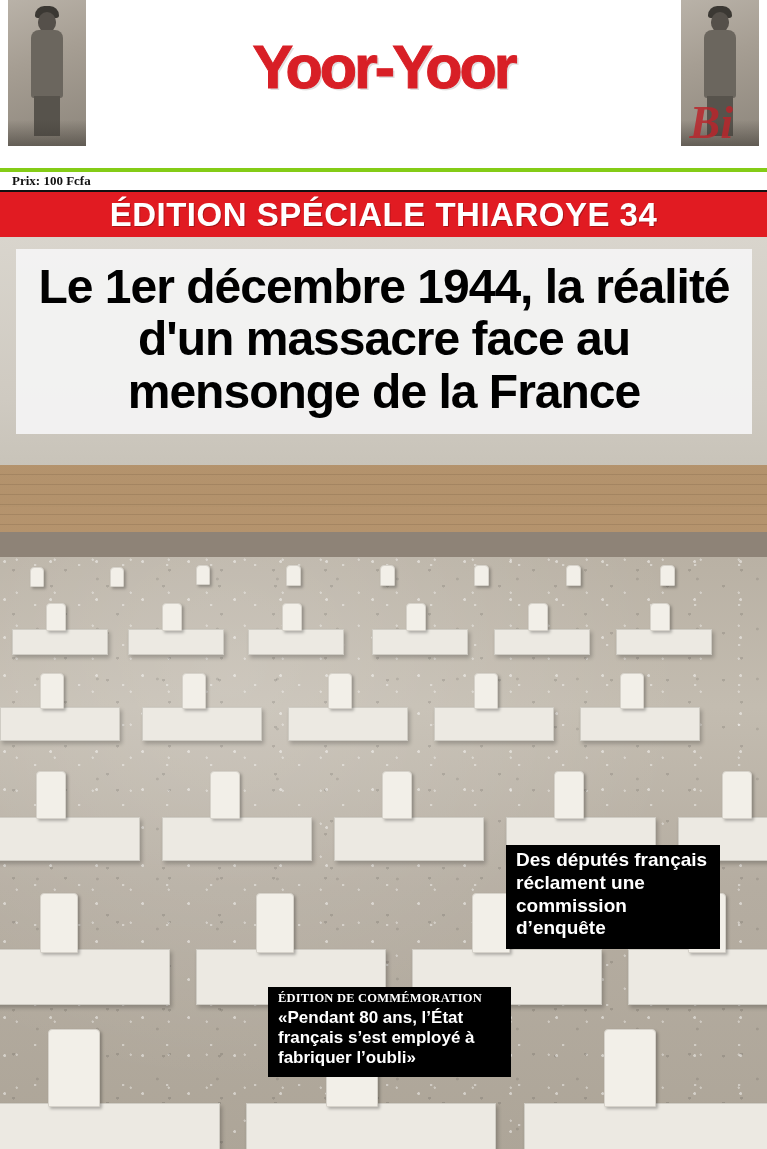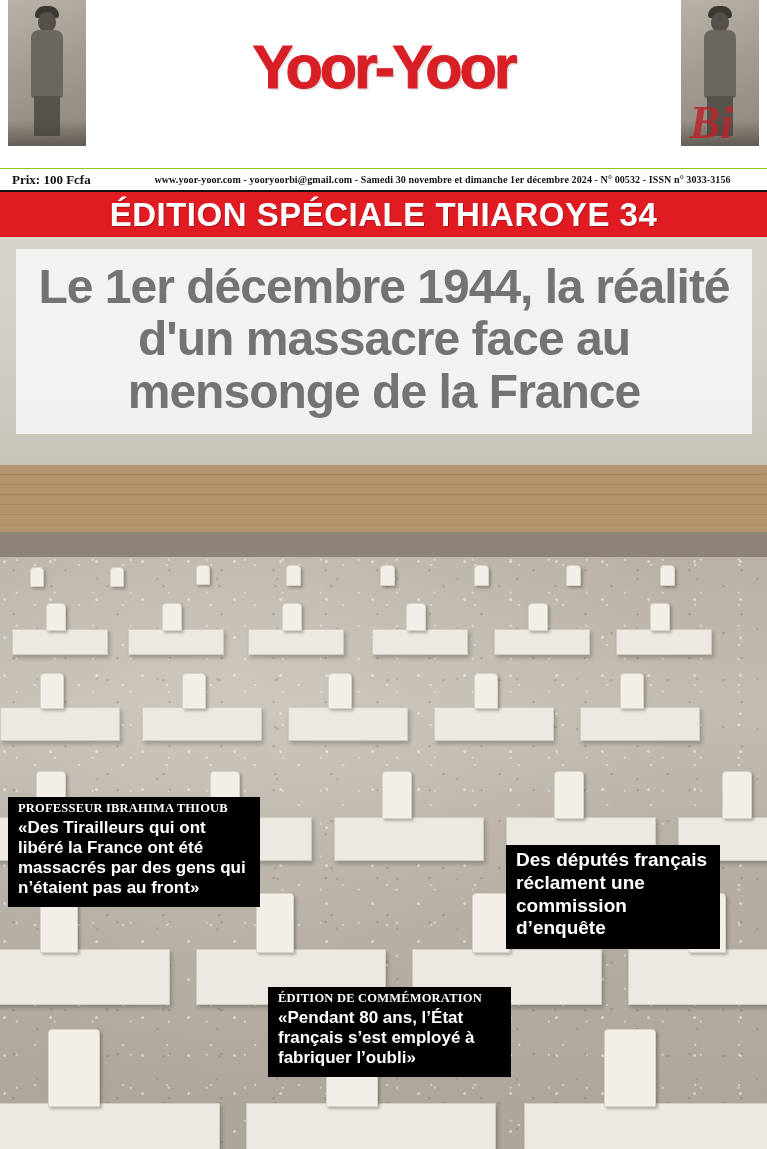--- a/index.html
+++ b/index.html
@@ -87,21 +87,21 @@
     font-family: "Liberation Serif", serif;
     font-size: 13.5px;
     font-weight: bold;
     color: #15110f;
   }
 
   
   .infobar {
     position: relative;
     width: 767px; height: 24px;
-    border-top: 1px solid #84cc16;
+    border-top: 4px solid #84cc16;
     border-bottom: 2px solid #111;
     display: flex; align-items: center;
     background: #fff;
   }
   .price {
     font-family: "Liberation Serif", serif;
     font-weight: bold; font-size: 13px;
     color: #111;
     padding-left: 12px;
     width: 130px;
@@ -194,21 +194,21 @@
     left: 16px; top: 12px;
     width: 736px;
     background: rgba(244,244,244,.93);
     padding: 12px 14px 16px 14px;
   }
   .headline h1 {
     font-family: "Liberation Sans", sans-serif;
     font-weight: bold;
     font-size: 48px;
     line-height: 1.09;
-    color: #737373;
+    color: #000000;
     text-align: center;
     letter-spacing: -1px;
   }
 
   
   .qbox {
     position: absolute;
     background: #000;
     color: #fff;
     padding: 4px 10px 9px 10px;
@@ -257,21 +257,20 @@
     </div>
 
     <div class="logo-wrap">
       <div class="logo">Yoor-Yoor</div>
     </div>
     <div class="logo-bi">Bi</div>
   </div>
 
   <div class="infobar">
     <div class="price">Prix: 100 Fcfa</div>
-    <div class="infoline">www.yoor-yoor.com  -  yooryoorbi@gmail.com  -  Samedi 30 novembre et dimanche 1er décembre 2024  -  N° 00532 - ISSN n° 3033-3156</div>
   </div>
 
   <div class="redbar">
     <span>ÉDITION SPÉCIALE THIAROYE 34</span>
   </div>
 
   <div class="photo">
     <div class="sky"></div>
     <div class="wall"></div>
     <div class="wall2"></div>
@@ -335,24 +334,20 @@
     <div class="stone" style="left:48px;  top:792px; width:52px; height:78px;"></div>
     <div class="grave" style="left:246px; top:866px; width:250px; height:74px;"></div>
     <div class="stone" style="left:326px; top:792px; width:52px; height:78px;"></div>
     <div class="grave" style="left:524px; top:866px; width:250px; height:74px;"></div>
     <div class="stone" style="left:604px; top:792px; width:52px; height:78px;"></div>
 
     <div class="headline">
       <h1>Le 1er décembre 1944, la réalité d'un massacre face au mensonge de la France</h1>
     </div>
 
-    <div class="qbox" id="quote-thioub">
-      <div class="src">PROFESSEUR IBRAHIMA THIOUB</div>
-      <div class="txt">«Des Tirailleurs qui ont libéré la France ont été massacrés par des gens qui n’étaient pas au front»</div>
-    </div>
 
     <div class="qbox nosrc" id="quote-deputes">
       <div class="txt">Des députés français réclament une commission d’enquête</div>
     </div>
 
     <div class="qbox" id="quote-comite">
       <div class="src">ÉDITION DE COMMÉMORATION</div>
       <div class="txt">«Pendant 80 ans, l’État français s’est employé à fabriquer l’oubli»</div>
     </div>
 

